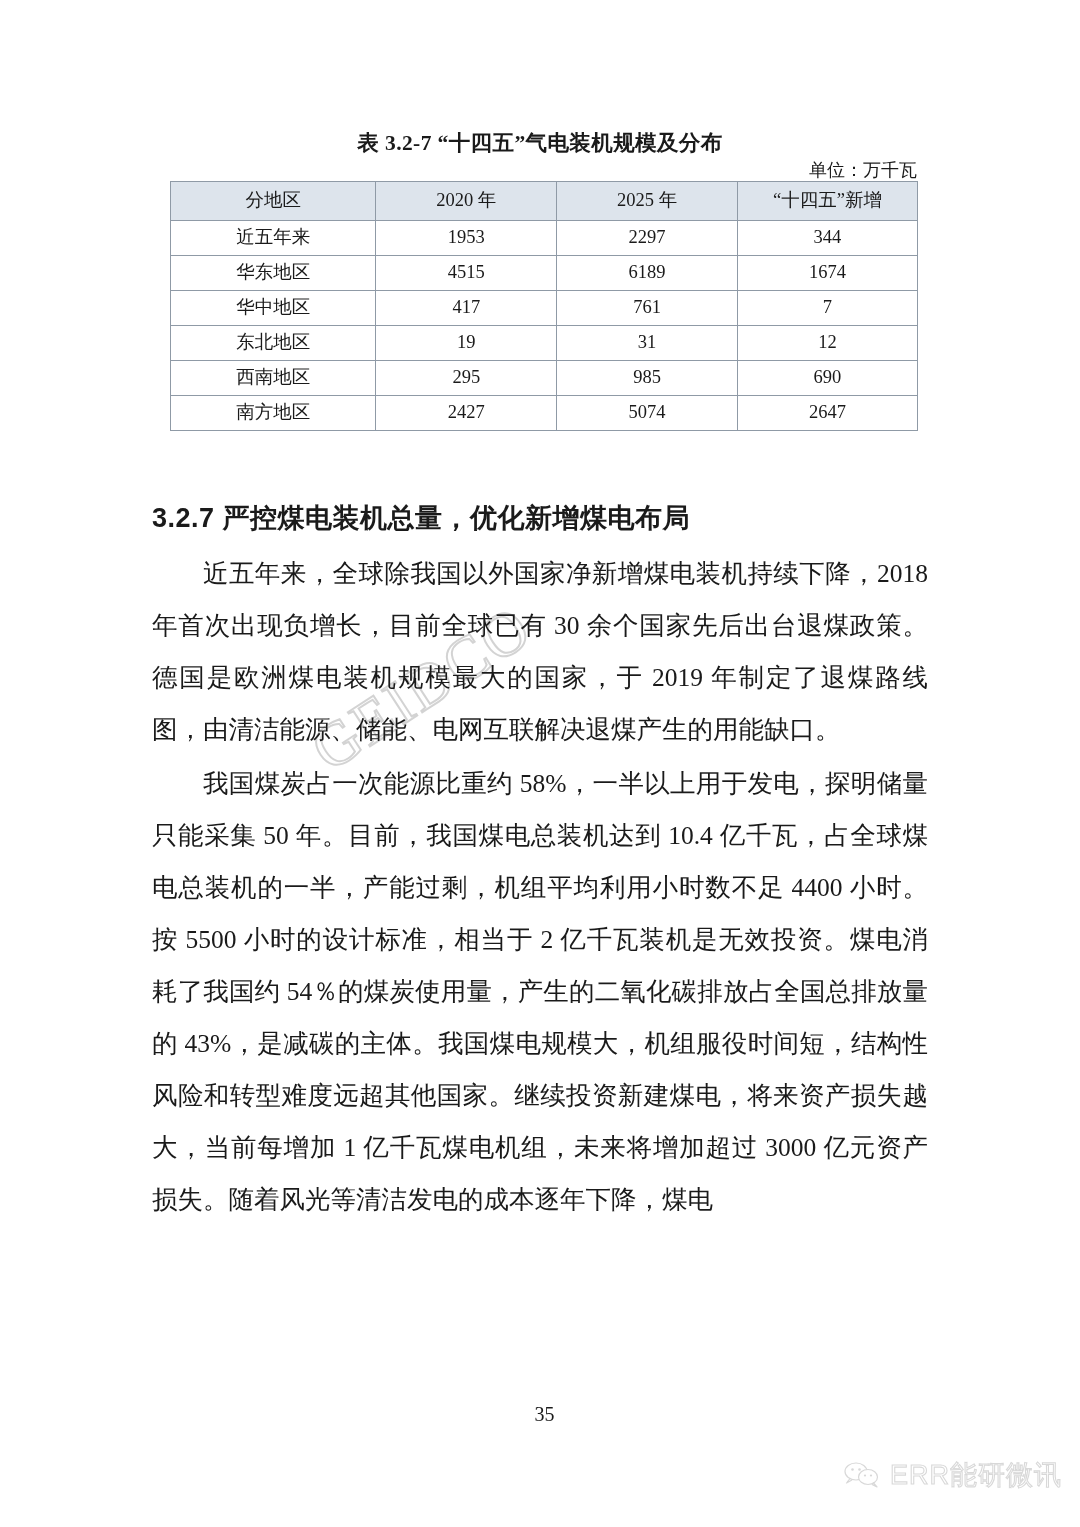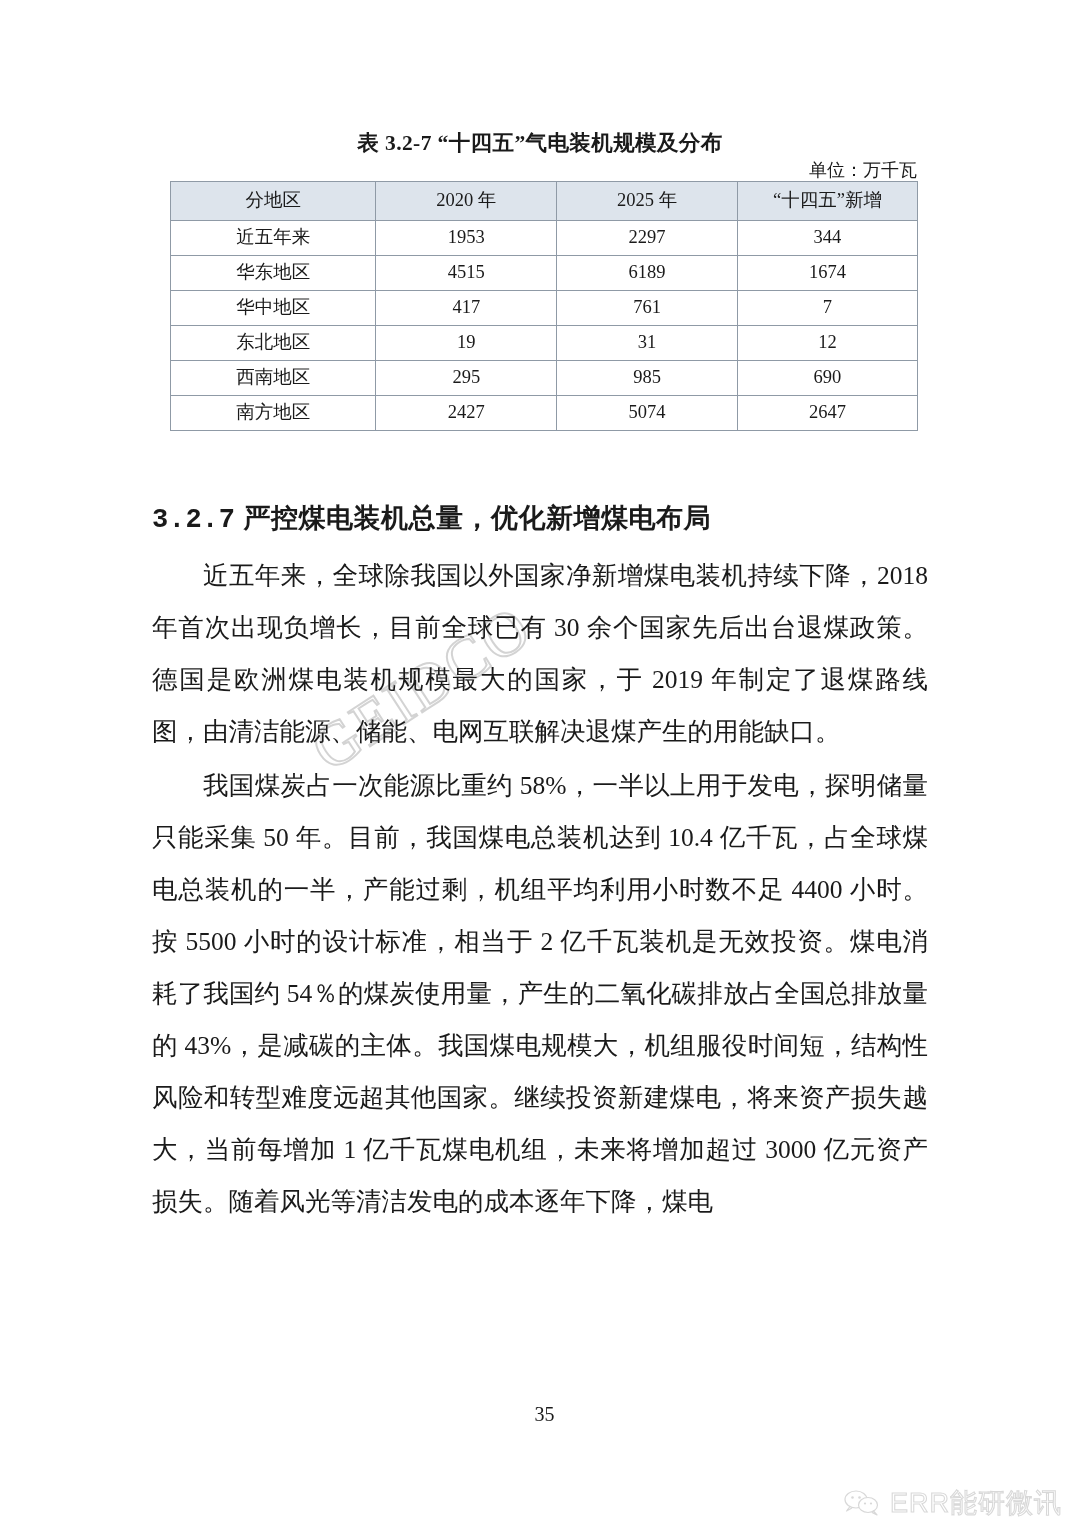--- a/index.html
+++ b/index.html
@@ -110,21 +110,21 @@
     z-index: 10;
   }
   h2.section-heading {
     margin: 0 0 12px 0;
     font-size: 27px;
     font-weight: bold;
     letter-spacing: 0.5px;
     line-height: 1.35;
   }
   h2.section-heading .num {
-    font-family: Liberation Mono, monospace;
+    font-family: Liberation Sans, sans-serif;
     margin-right: 8px;
   }
   p.body-par {
     margin: 0 0 2px 0;
     font-size: 25.5px;
     line-height: 52px;
     text-indent: 2em;
     text-align: justify;
     text-align-last: left;
     letter-spacing: 0px;
@@ -140,21 +140,21 @@
     text-align: center;
     font-size: 20px;
     z-index: 10;
     padding-left: 9px;
   }
 
   
   .footer-badge {
     position: absolute;
     right: 18px;
-    bottom: 6px;
+    bottom: 34px;
     display: flex;
     align-items: center;
     gap: 8px;
     opacity: 0.38;
     z-index: 10;
   }
   .footer-badge .wechat-icon svg { display: block; }
   .footer-badge .badge-text {
     font-family: "Liberation Sans", "DejaVu Sans", sans-serif;
     font-size: 27px;

